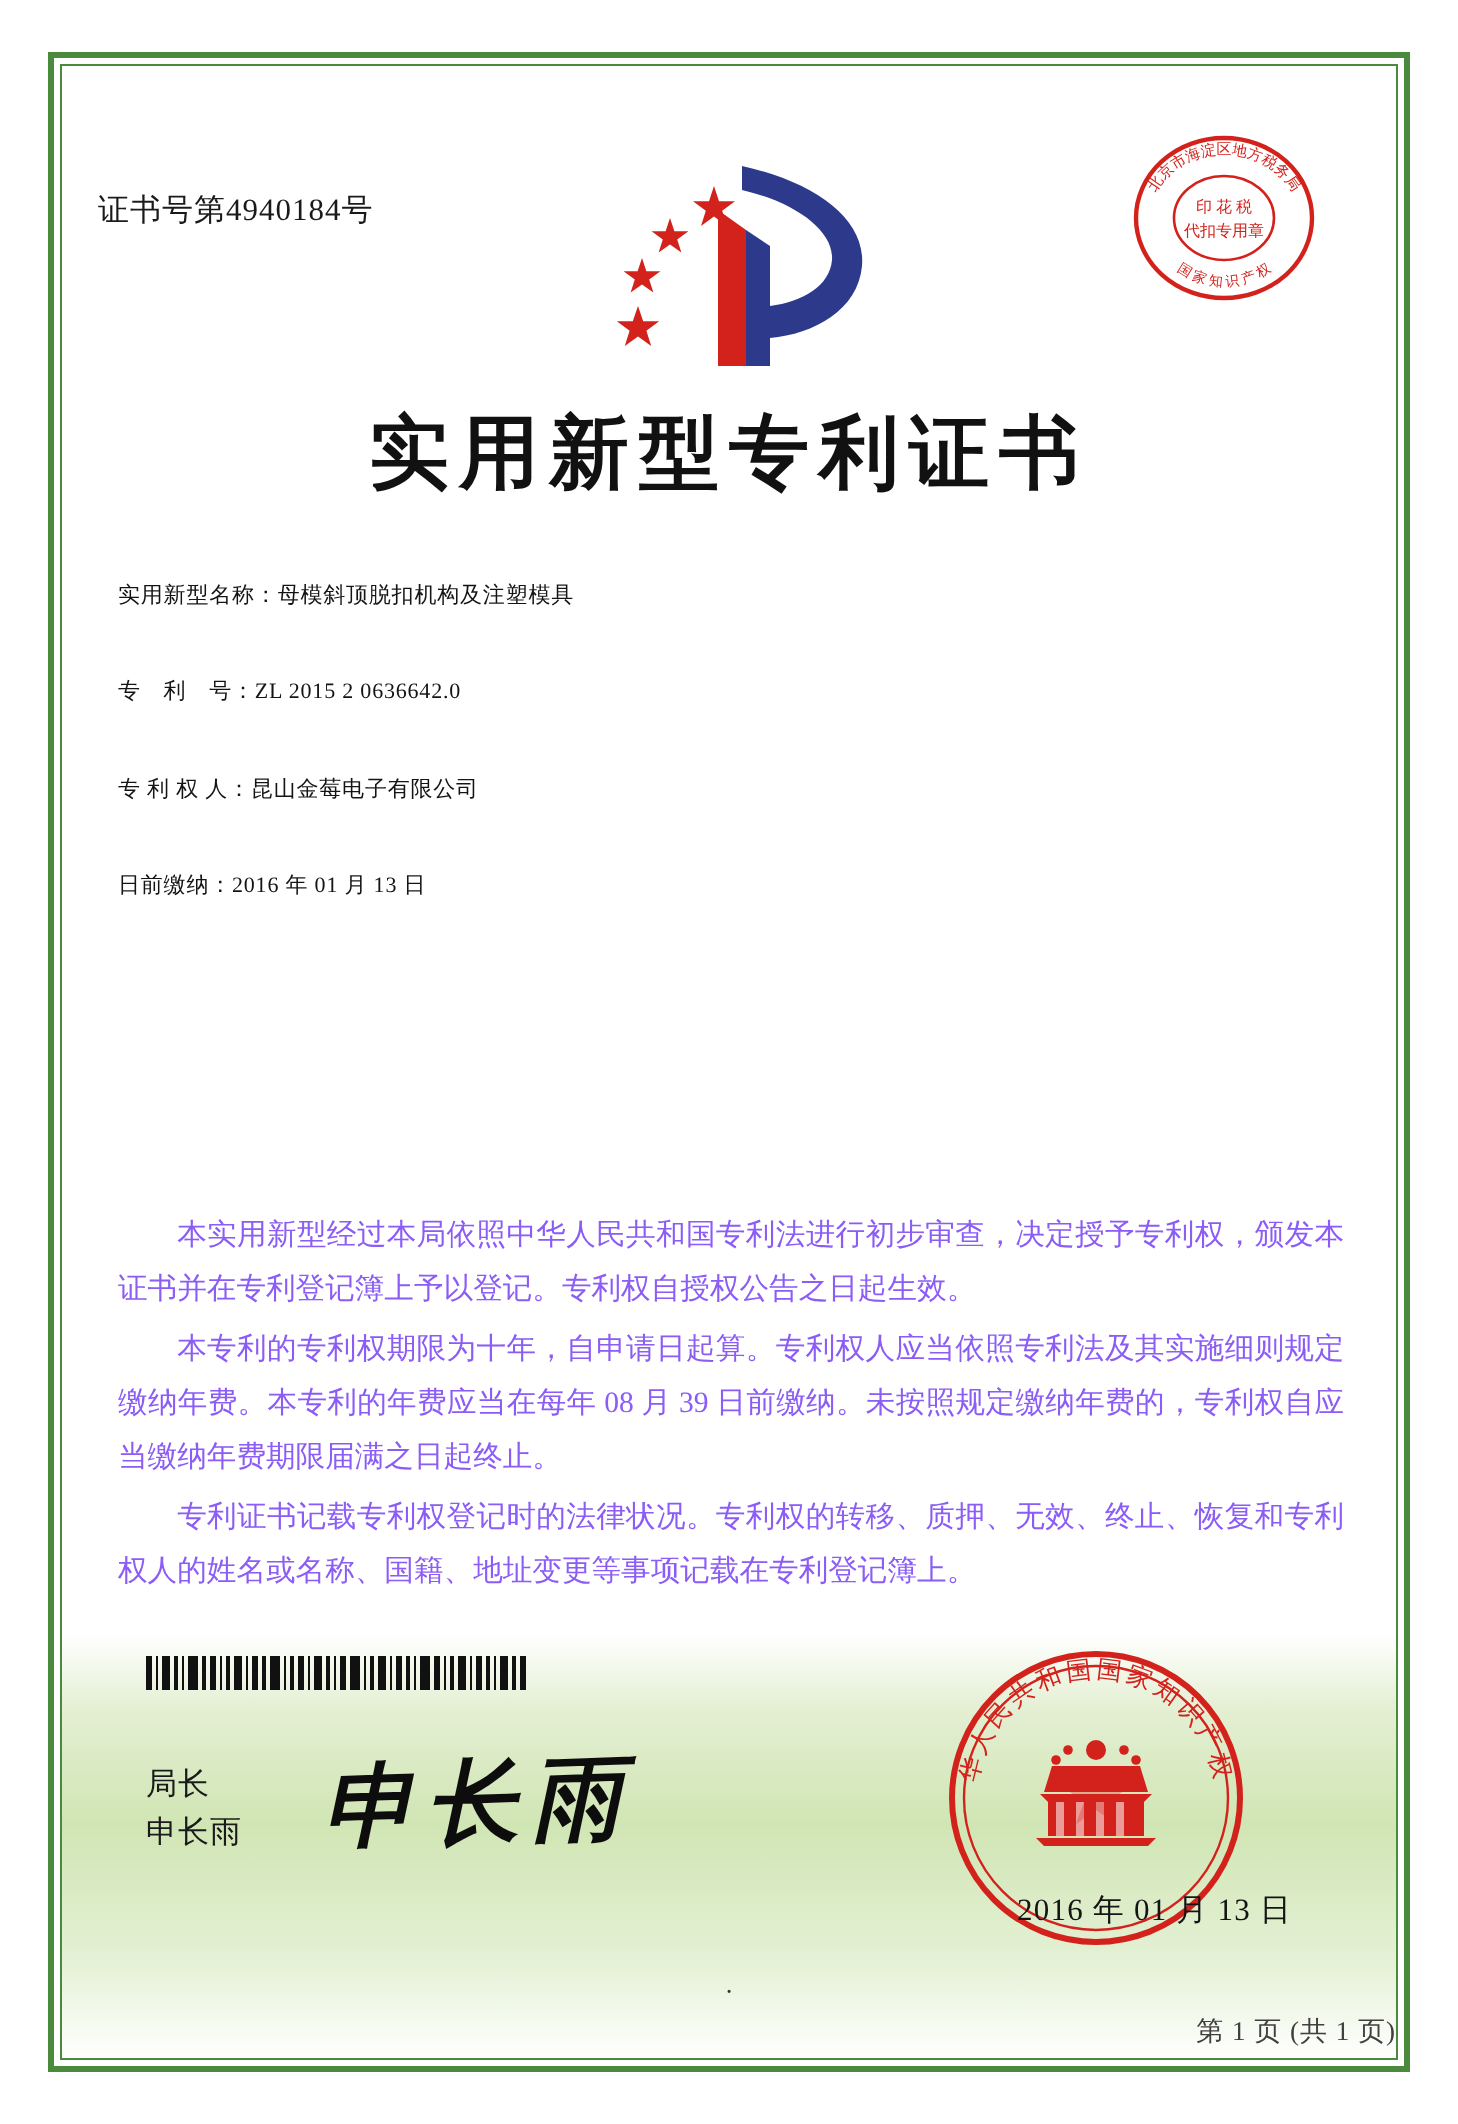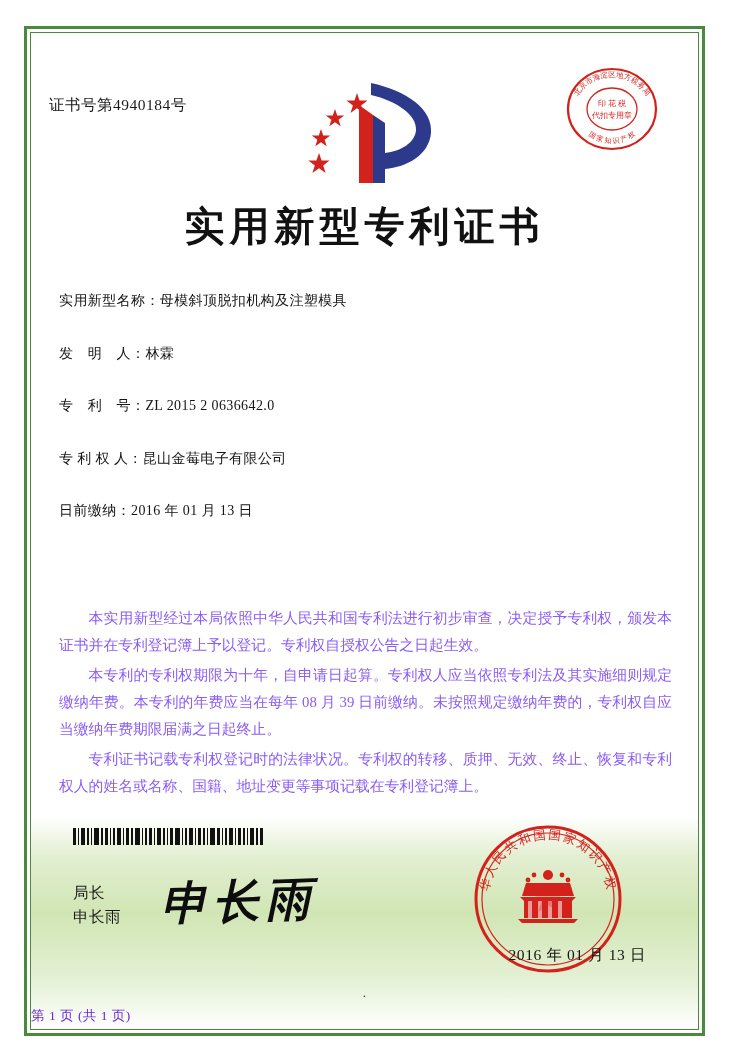--- a/index.html
+++ b/index.html
@@ -100,21 +100,21 @@
   }
 
   
   .fields {
     position: absolute;
     left: 28px;
     top: 258px;
     right: 28px;
   }
   .field-row {
-    font-size: 14px;
+    font-size: 11px;
     line-height: 1.4;
     margin-bottom: 33px;
     color: #141414;
     white-space: nowrap;
   }
   .field-label {
     display: inline-block;
     letter-spacing: 0.4px;
   }
   .field-value {
@@ -201,23 +201,23 @@
     font-size: 13px;
     color: #333;
   }
 
   
   .footer {
     position: absolute;
     left: 0;
     right: 0;
     bottom: 4px;
-    text-align: left;
+    text-align: right;
     font-size: 13.5px;
-    color: #6d28d9;
+    color: #404040;
     letter-spacing: 0.5px;
   }
 </style>
 </head>
 <body>
 
 <div class="page">
 
   <div class="border-outer"></div>
   <div class="border-inner"></div>
@@ -261,23 +261,20 @@
         <text x="48" y="45" font-size="8" fill="#d3221c" text-anchor="middle" font-family="'Liberation Serif', serif">印 花 税</text>
         <text x="48" y="57" font-size="8" fill="#d3221c" text-anchor="middle" font-family="'Liberation Serif', serif">代扣专用章</text>
       </svg>
     </div>
 
     <div class="doc-title">实用新型专利证书</div>
 
     <div class="fields">
       <div class="field-row">
         <span class="field-label">实用新型名称：</span><span class="field-value">母模斜顶脱扣机构及注塑模具</span>
-      </div>
-      <div class="field-row">
-        <span class="field-label">发　明　人：</span><span class="field-value">林霖</span>
       </div>
       <div class="field-row">
         <span class="field-label">专　利　号：</span><span class="field-value">ZL 2015 2 0636642.0</span>
       </div>
       <div class="field-row">
         <span class="field-label">专 利 权 人：</span><span class="field-value">昆山金莓电子有限公司</span>
       </div>
       <div class="field-row">
         <span class="field-label">日前缴纳：</span><span class="field-value">2016 年 01 月 13 日</span>
       </div>

